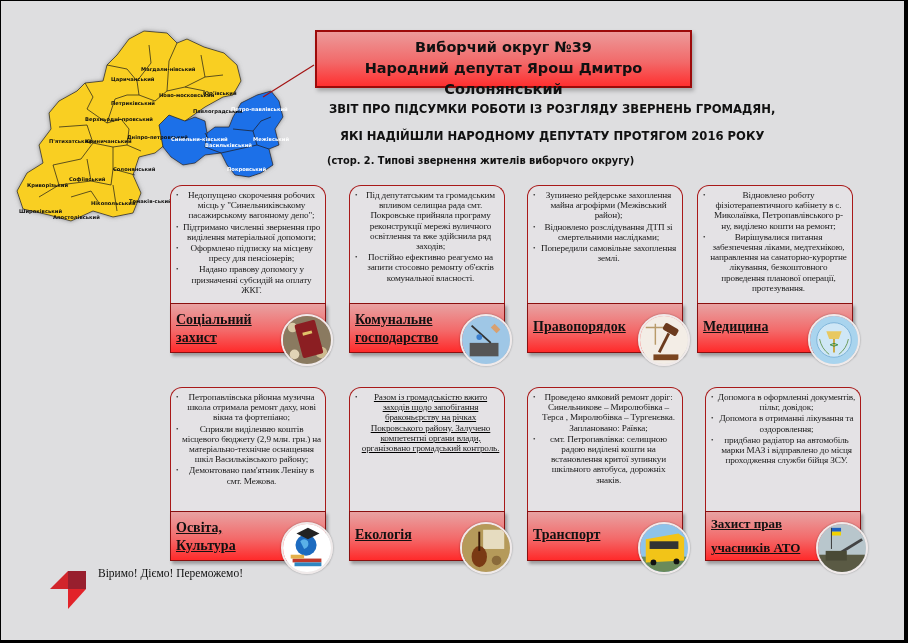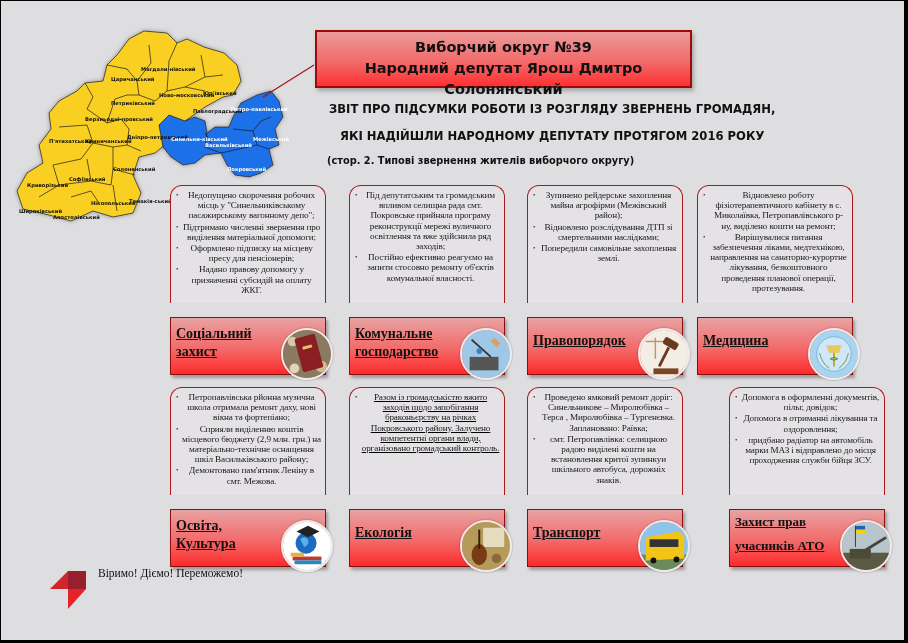--- a/index.html
+++ b/index.html
@@ -34,34 +34,33 @@
   .h2 { left: 339px; top: 128px; font-size: 11.6px; }
   .h3 { left: 326px; top: 154px; font-size: 9.8px; }
 
   
   .card { position: absolute; width: 156px; }
   .card .body {
     position: relative; height: 118px; background: #e4e2e5;
     border: 1px solid #a81919; border-bottom: none;
     border-radius: 12px 12px 0 0; padding: 4px 4px 0 5px;
   }
-  .card.tall .body { height: 108px; }
+  .card.tall .body { height: 124px; }
   .card ul { list-style: none; }
   .card li {
     font-size: 9.2px; line-height: 10.2px; color: #1a1a1a; padding-left: 6px; position: relative; margin-bottom: 1px;
     letter-spacing: -0.15px;
     text-align: center;
   }
   .card li::before { content: "\2022"; position: absolute; left: 0; top: 0; font-size: 7px; color: #333; }
   .card .label-bar {
-    position: relative; height: 58px;
+    position: relative; height: 50px;
     background: linear-gradient(#e8a2a2 0%, #f36a6a 55%, #ff2a2a 100%);
     border: 1px solid #8a0f0f;
     box-shadow: 2px 3px 3px rgba(0,0,0,0.3);
-    margin-top: 14px;
   }
   .card .label {
     position: absolute; left: 5px; top: 7px; font-weight: bold; font-size: 14px; line-height: 18px;
     color: #111; text-decoration: underline; font-family: "Liberation Serif", serif;
   }
   .card .icon-circle {
     position: absolute; right: -8px; top: 10px; width: 52px; height: 52px; border-radius: 50%;
     border: 2px solid #f0eaea; overflow: hidden;
     box-shadow: 0 0 2px rgba(0,0,0,0.4);
   }
@@ -281,21 +280,21 @@
             <rect x="0" y="34" width="50" height="16" fill="#6a8a5a"></rect>
             <polygon points="6,16 40,10 46,14 46,38 6,40" fill="#f2c418"></polygon>
             <rect x="10" y="18" width="30" height="8" fill="#333"></rect>
             <circle cx="14" cy="40" r="3" fill="#111"></circle>
             <circle cx="38" cy="39" r="3" fill="#111"></circle>
           </svg>
       </div>
     </div>
   </div>
 
-  <div class="card tall" style="left:728px; top:386px;">
+  <div class="card tall" style="left:704px; top:386px;">
     <div class="body">
       <ul>
         <li>Допомога в оформленні документів, пільг, довідок;</li>
         <li>Допомога в отриманні лікування та оздоровлення;</li>
         <li>придбано радіатор на автомобіль марки МАЗ і відправлено до місця проходження служби бійця ЗСУ.</li>
       </ul>
     </div>
     <div class="label-bar">
       <span class="label" style="top:0; width:100px; line-height:24px; font-size:13px">Захист прав учасників АТО</span>
       <div class="icon-circle">

